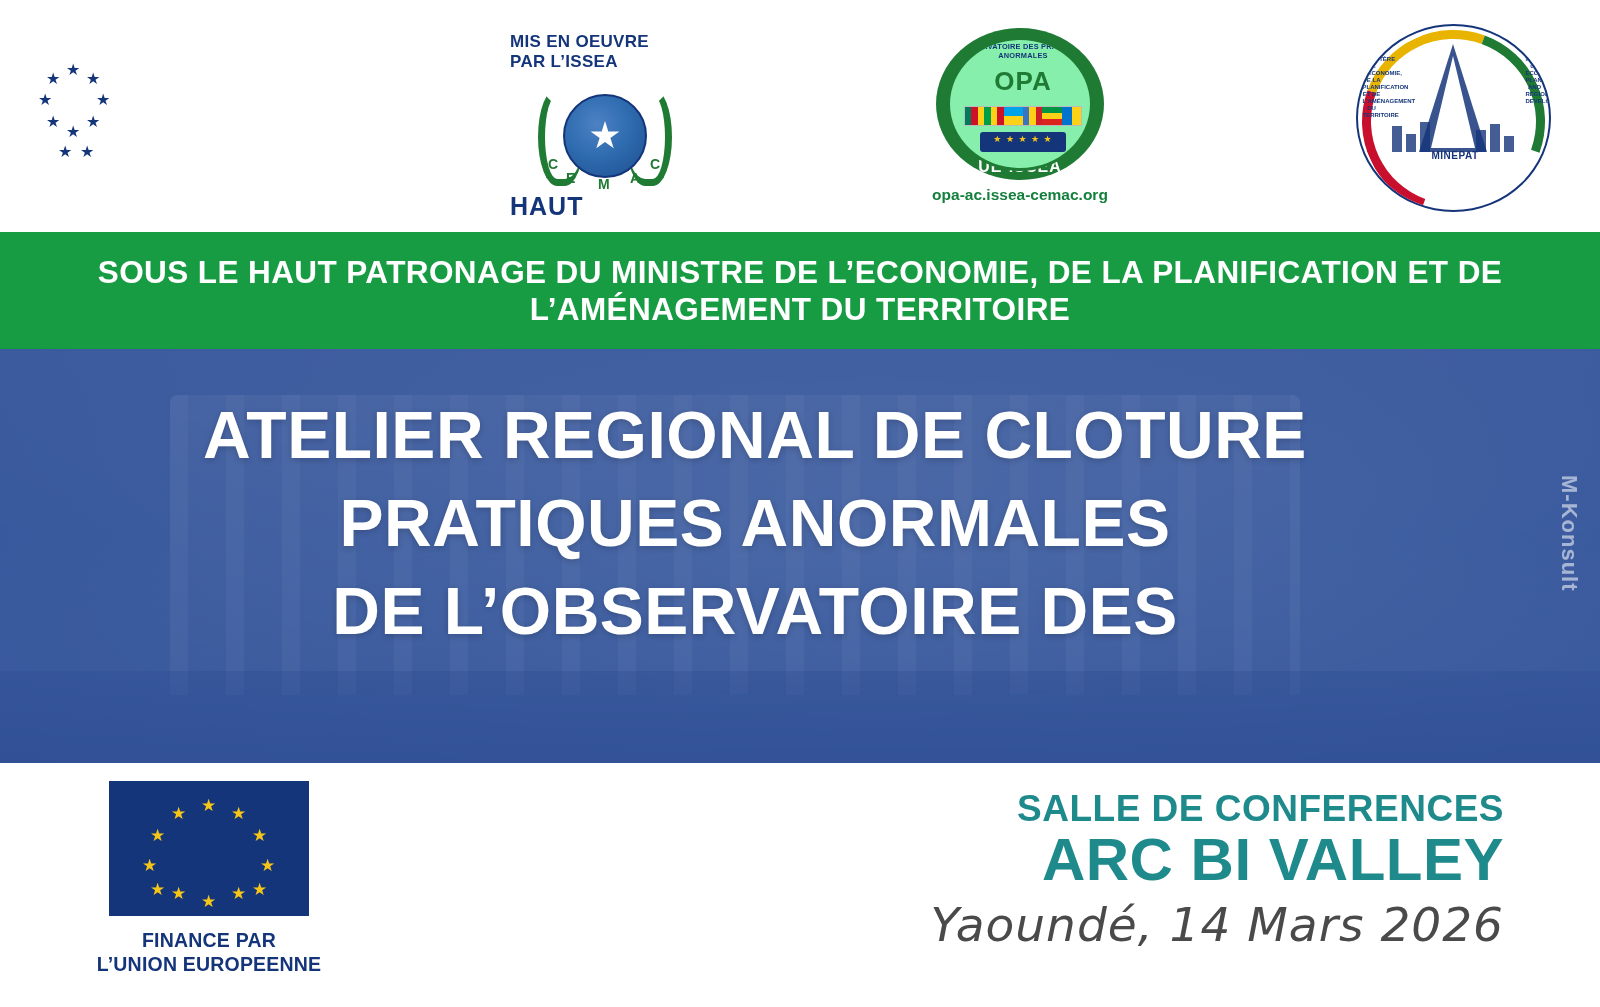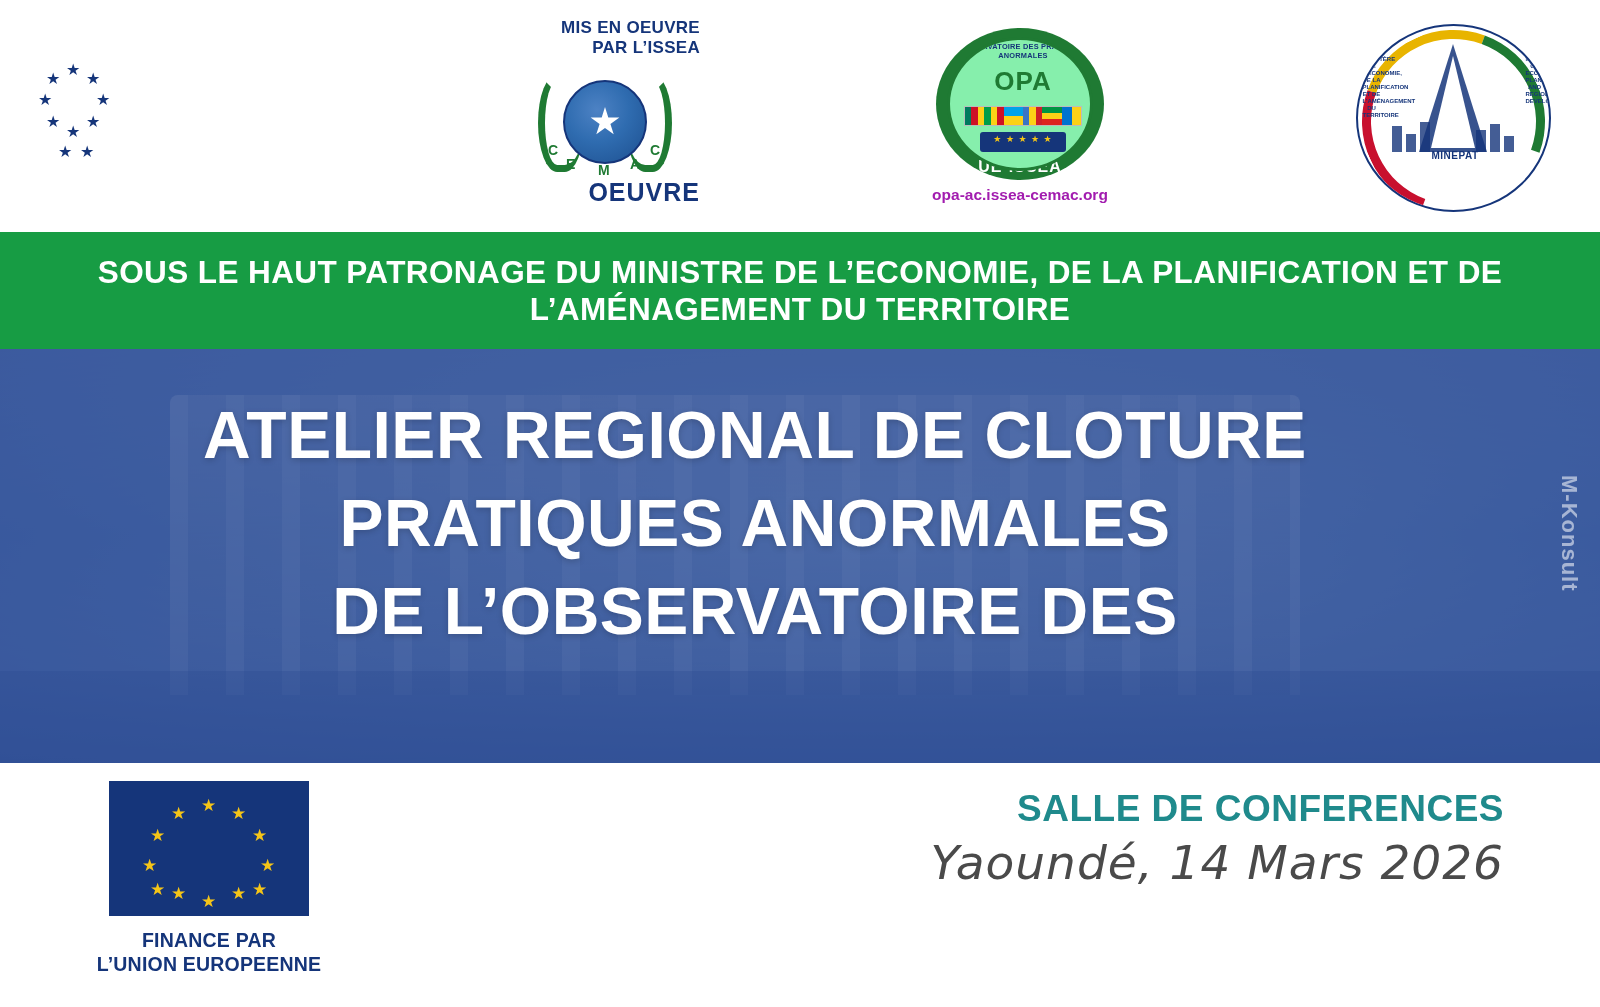--- a/index.html
+++ b/index.html
@@ -23,21 +23,21 @@
   .gg-stars span {
     position: absolute; color: #15357a; font-size: 16px; line-height: 16px;
   }
   .gg-text {
     color: #15357a; font-weight: bold; font-size: 40px; line-height: 44px;
     letter-spacing: -0.5px; margin-left: 2px;
   }
 
   
   .cemac-wrap {
-    position: absolute; left: 510px; top: 18px; width: 190px; text-align: right;
+    position: absolute; left: 510px; top: 32px; width: 190px; text-align: left;
   }
   .cemac-top {
     color: #15357a; font-weight: bold; font-size: 17px; line-height: 20px;
     letter-spacing: 0.3px;
   }
   .cemac-emblem {
     position: relative; width: 150px; height: 118px; margin: 6px auto 0;
   }
   .cemac-globe {
     position: absolute; left: 50%; top: 16px; transform: translateX(-50%);
@@ -99,21 +99,21 @@
   }
   .opa-ue-stars {
     position: absolute; left: 0; top: 2px; width: 86px; text-align: center;
     color: #f5c518; font-size: 9px; letter-spacing: 1px;
   }
   .opa-label-bg {
     position: absolute; left: 0; bottom: 4px; width: 168px; text-align: center;
     color: #ffffff; font-weight: bold; font-size: 16px; letter-spacing: 1px;
   }
   .opa-url {
-    margin-top: 6px; color: #a21caf; font-weight: bold; font-size: 15.5px;
+    margin-top: 6px; color: #15803d; font-weight: bold; font-size: 15.5px;
   }
 
   
   .minepat-wrap { position: absolute; right: 42px; top: 24px; width: 210px; }
   .minepat-badge {
     position: relative; width: 195px; height: 188px; margin: 0 auto;
     border-radius: 50%; border: 2px solid #15357a; background: #ffffff;
     overflow: hidden;
   }
   .minepat-arc {
@@ -272,21 +272,21 @@
         <div class="cemac-wreath-r"></div>
         <div class="cemac-globe"></div>
         <div class="cemac-letters">
           <span style="left:18px; top:18px;">C</span>
           <span style="left:36px; top:32px;">E</span>
           <span style="left:68px; top:38px;">M</span>
           <span style="left:100px; top:32px;">A</span>
           <span style="left:120px; top:18px;">C</span>
         </div>
       </div>
-      <div class="cemac-issea">OEUVRE</div>
+      <div class="cemac-issea">HAUT</div>
     </div>
 
     <div class="opa-wrap">
       <div class="opa-badge">
         <div class="opa-label-bg">UE-ISSEA</div>
         <div class="opa-inner">
           <div class="opa-ring-text">OBSERVATOIRE DES PRATIQUES ANORMALES</div>
           <div class="opa-letters">OPA</div>
           <div class="opa-flags">
             <i style="background:linear-gradient(90deg,#007a5e 33%,#ce1126 33% 66%,#fcd116 66%)"></i>
@@ -358,17 +358,18 @@
         <span style="left:62px; top:24px;">★</span>
       </div>
       <div class="eu-caption">
         <div>FINANCE PAR</div>
         <div>L’UNION EUROPEENNE</div>
       </div>
     </div>
 
     <div class="venue-block">
       <div class="venue-line1">SALLE DE CONFERENCES</div>
+      <div class="venue-line2">ARC BI VALLEY</div>
       <div class="venue-date">Yaoundé, 14 Mars 2026</div>
     </div>
 
   </div>
 </div>
 
 </body></html>

